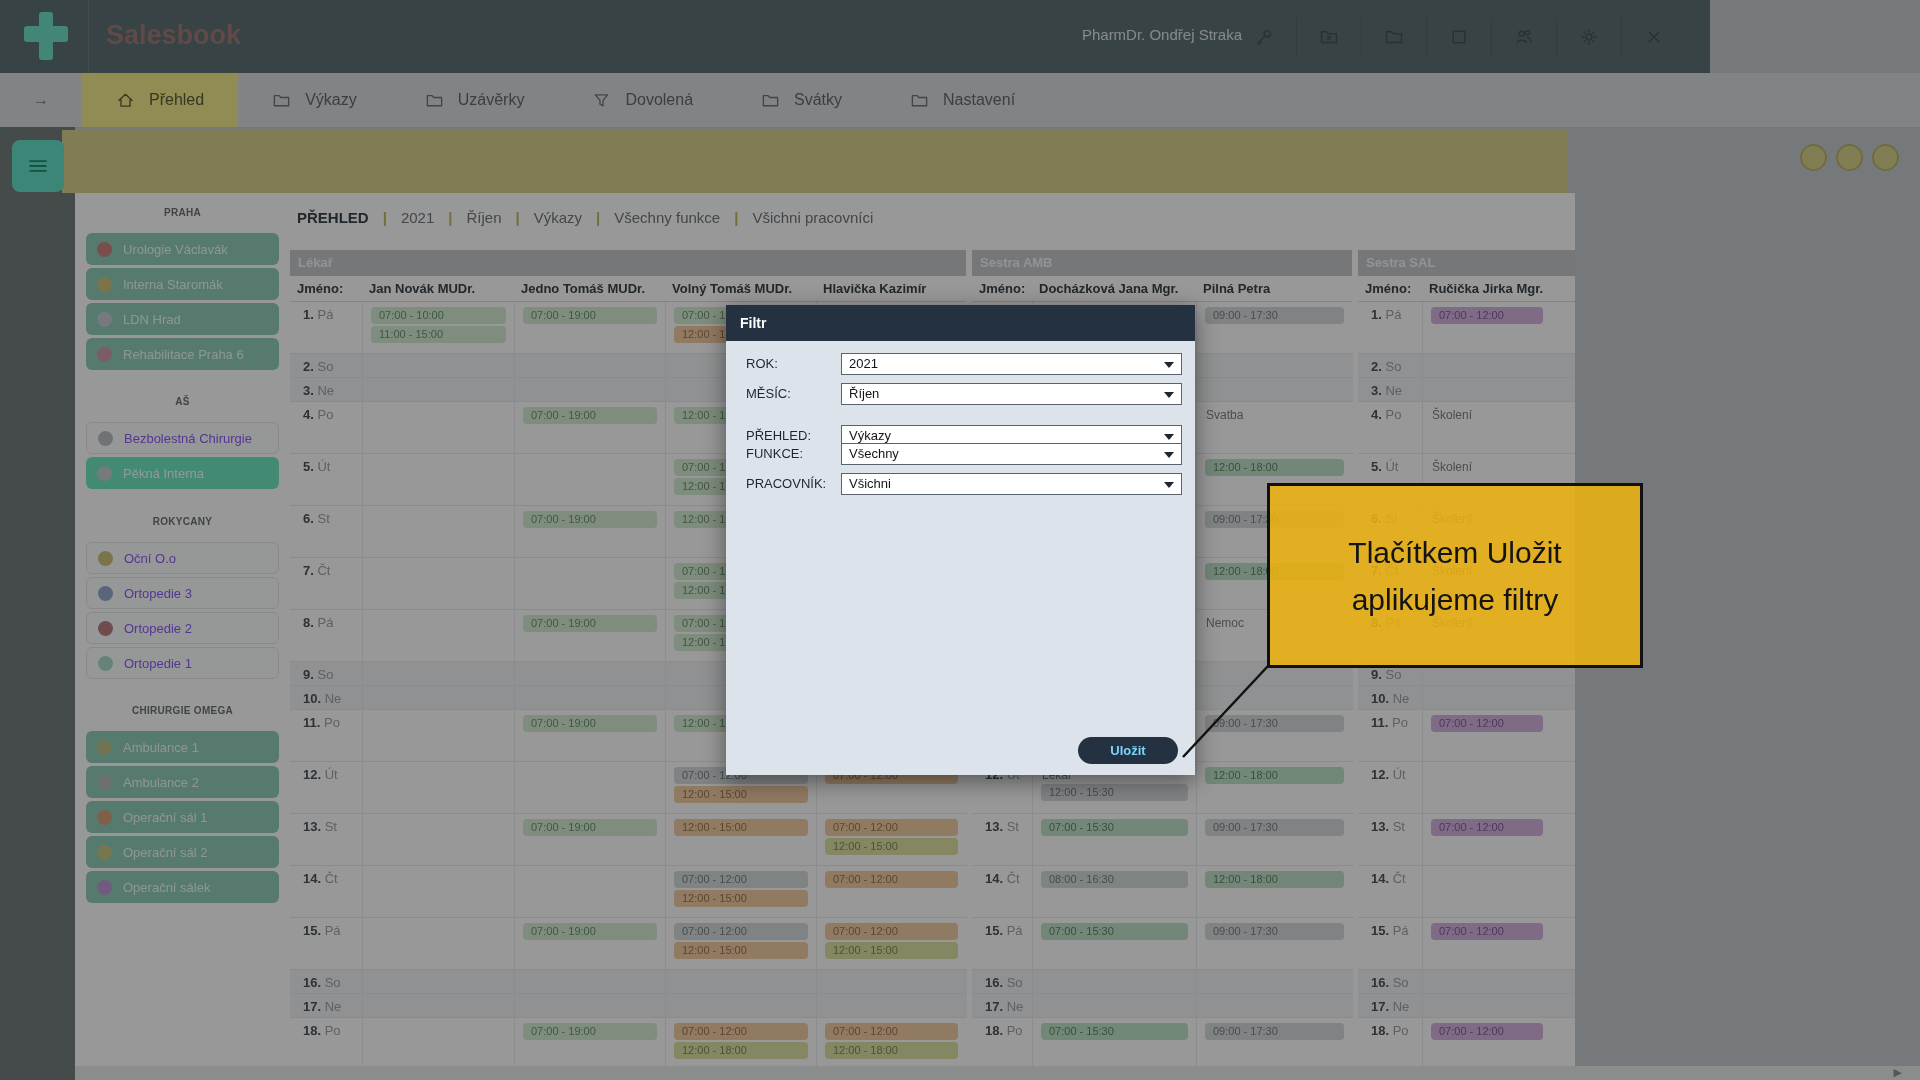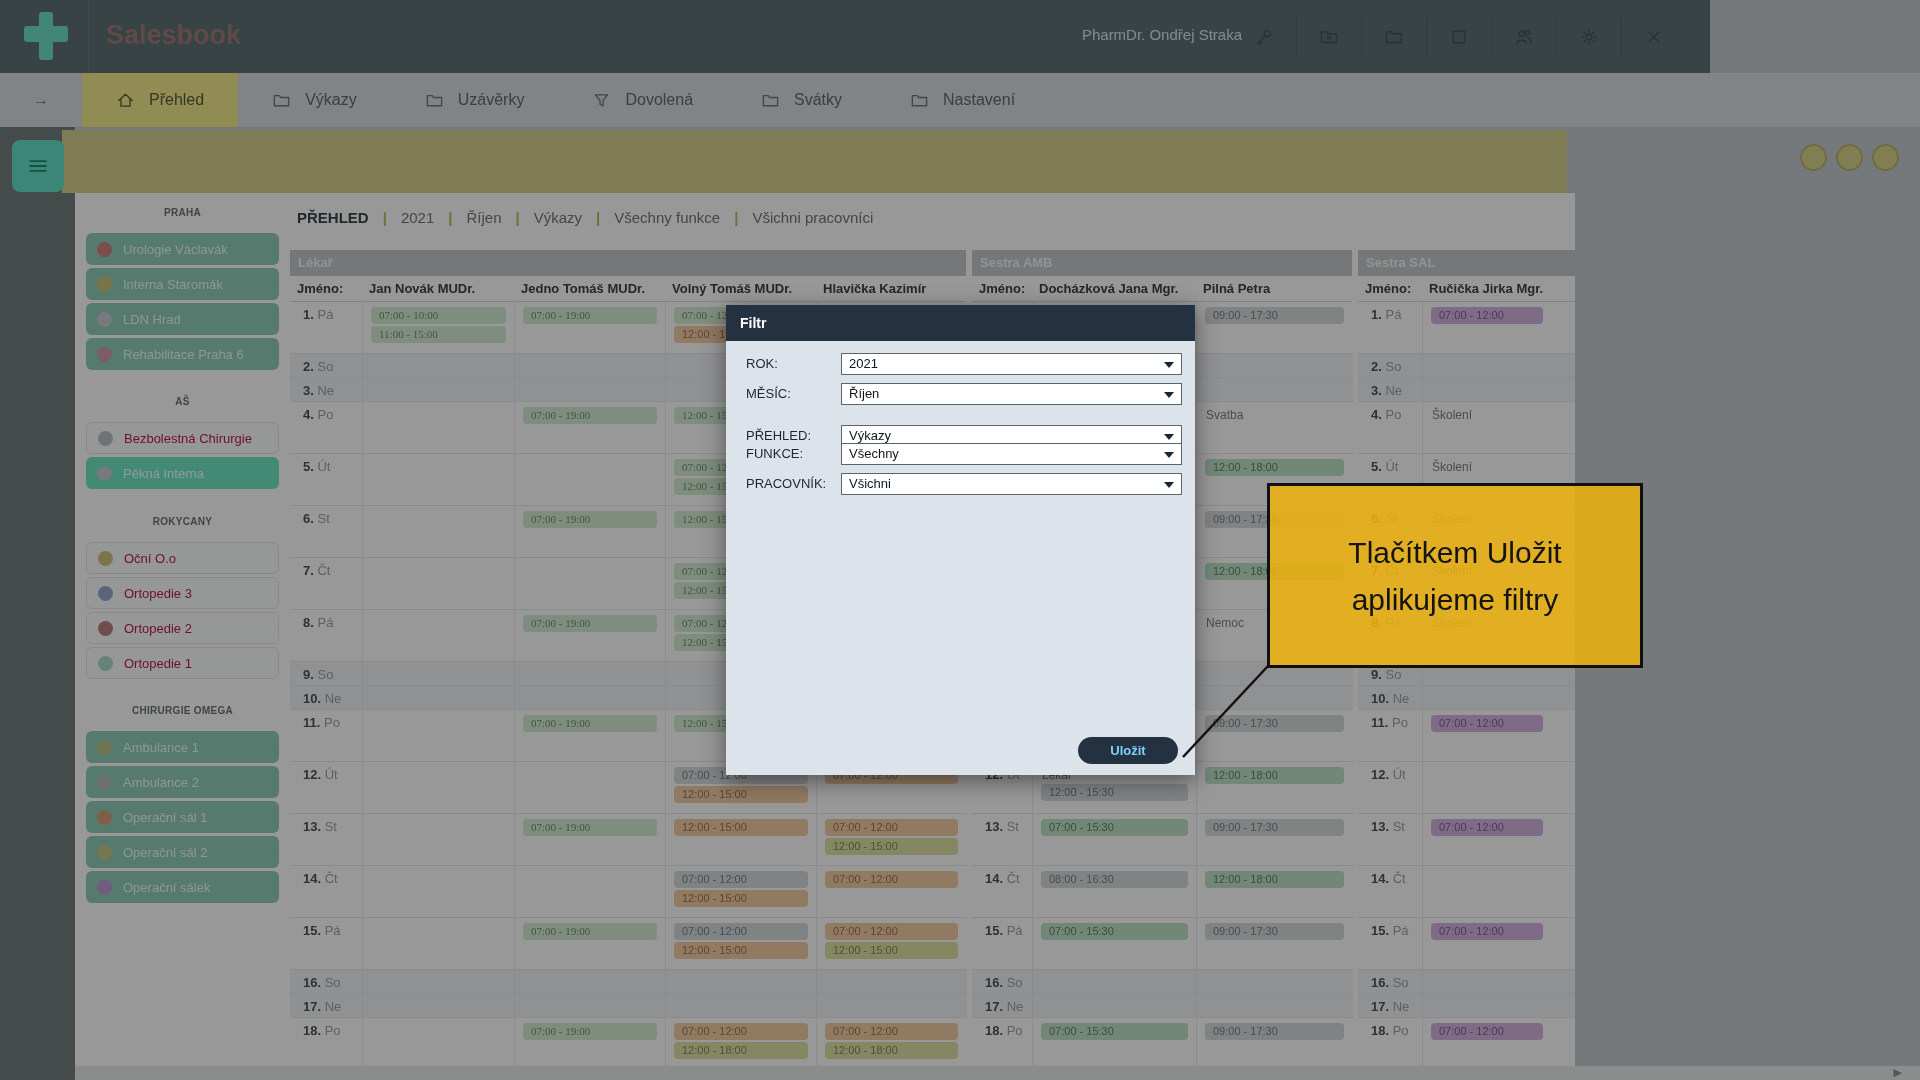--- a/index.html
+++ b/index.html
@@ -35,41 +35,41 @@
   .circle-btn{width:27px;height:27px;border-radius:50%;background:#d8d28c;border:2px solid #b9b36f;
     box-sizing:border-box;cursor:pointer;}
   
   .card{position:absolute;left:75px;top:193px;width:1500px;height:873px;background:#fdfdfd;overflow:hidden;}
   
   .side-group-title{font-size:10px;font-weight:bold;color:#697377;text-align:center;letter-spacing:.3px;}
   .side-item{position:absolute;left:11px;width:193px;height:32px;border-radius:6px;display:flex;
     align-items:center;gap:11px;padding-left:11px;box-sizing:border-box;font-size:13px;cursor:pointer;}
   .side-item.teal{background:#90cbb7;color:#ecfbf4;}
   .side-item.active{background:#70e6c1;color:#f2fffa;}
-  .side-item.plain{background:#fbfcfc;border:1px solid #e3e6e7;color:#be185d;}
+  .side-item.plain{background:#fbfcfc;border:1px solid #e3e6e7;color:#8b5cf6;}
   .dot{width:15px;height:15px;border-radius:50%;flex:0 0 15px;}
   
   .crumb{position:absolute;left:222px;top:16px;font-size:15px;color:#6d777c;display:flex;gap:14px;align-items:center;}
   .crumb .crumb-title{font-weight:bold;color:#39434a;}
   .crumb .sep{color:#c2b95a;font-weight:bold;}
   
   #table{position:absolute;left:215px;top:57px;width:1285px;height:816px;}
   .grp-bar{position:absolute;top:0;height:26px;background:#c3c7c9;color:#f3f5f5;font-weight:bold;
     font-size:13px;line-height:26px;padding-left:8px;box-sizing:border-box;}
   .col-head{position:absolute;top:26px;height:26px;font-size:13px;font-weight:bold;color:#39434a;
     line-height:26px;padding-left:7px;box-sizing:border-box;background:#fdfdfd;border-bottom:1px solid #d8dbdc;}
   .colstack{position:absolute;top:52px;display:flex;flex-direction:column;}
   .colstack.bl{border-left:1px solid #e8eaeb;}
   .cell{box-sizing:border-box;border-bottom:1px solid #e6e8e9;padding-top:3px;}
   .cell.we{background:#f1f2f3;}
   .daylab{font-size:13px;color:#9aa2a7;padding-left:13px;padding-top:2px;white-space:nowrap;}
   .daylab b{color:#4a545a;font-weight:bold;}
   .chip{height:17px;border-radius:4px;margin:2px 9px 2px 8px;font-size:11px;line-height:17px;
     padding-left:8px;white-space:nowrap;overflow:hidden;cursor:pointer;}
-  .chip.green {background:var(--chip-green); color:#6f8f70;font-family:Liberation Serif, serif;}
+  .chip.green {background:var(--chip-green); color:#6f8f70;}
   .chip.green2{background:var(--chip-green2);color:#5f8468;}
   .chip.tan   {background:var(--chip-tan);   color:#9c7350;}
   .chip.gray  {background:var(--chip-gray);  color:#787f83;}
   .chip.olive {background:var(--chip-olive); color:#85885a;}
   .chip.purple{background:var(--chip-purple);color:#7e5f92;width:104px;}
   .plaincell{font-size:12px;color:#7a8288;padding:3px 0 0 9px;}
   
   .hscroll{position:absolute;left:75px;top:1066px;width:1845px;height:14px;background:#e8e9ea;}
   .hscroll .arr{position:absolute;right:18px;top:0px;font-size:11px;color:#8a8f92;}
   

